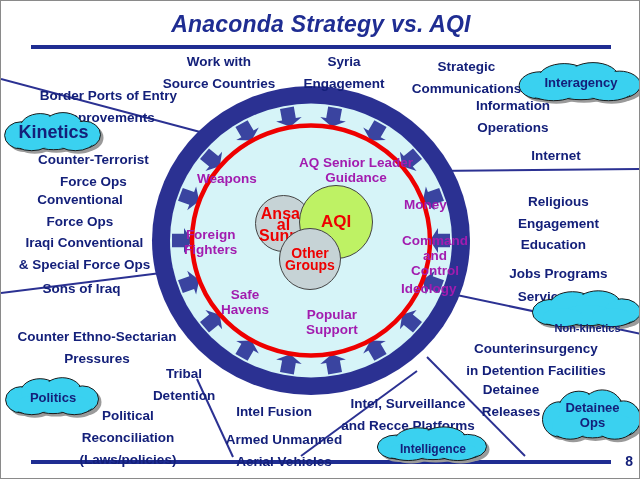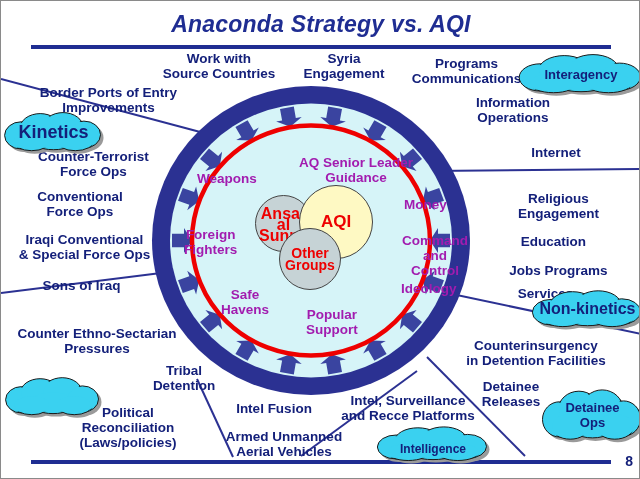--- a/index.html
+++ b/index.html
@@ -22,21 +22,21 @@
   #pageno{
     position:absolute;right:6px;top:452px;font-size:14px;font-weight:bold;
     color:#14207a;
   }
   
   #lines{position:absolute;left:0;top:0;width:640px;height:479px;}
   
   #circlewrap{position:absolute;left:150px;top:84px;width:320px;height:311px;}
   .lbl{
     position:absolute;color:#14207a;font-weight:bold;font-size:13.5px;
-    line-height:15px;text-align:center;white-space:pre-line;
+    line-height:22px;text-align:center;white-space:pre-line;
   }
   .needlbl{
     position:absolute;color:#a21caf;font-weight:bold;font-size:13.5px;
     line-height:15px;text-align:center;white-space:pre-line;
   }
   #aqineeds{
     position:absolute;color:#000;font-weight:bold;font-size:14px;
     text-decoration:underline;text-align:center;white-space:nowrap;
   }
   .blobtxt{
@@ -121,36 +121,36 @@
         <div class="needlbl" style="left: 70px; top: 202px;">Safe
 Havens</div>
         <div class="needlbl" style="left: 155px; top: 222px;">Popular
 Support</div>
       </div>
     <div id="blobs-layer">
         <div style="position: absolute; left: 104px; top: 110px; width: 55px; height: 55px; border-radius: 50%; background: rgb(198, 211, 214); border: 1.5px solid rgb(68, 68, 68);">
           <div class="blobtxt" style="font-size: 16px; line-height: 11px;">Ansar
 al Sunna</div>
         </div>
-        <div style="position: absolute; left: 148px; top: 100px; width: 72px; height: 72px; border-radius: 50%; background: #fef9c3; border: 1.5px solid rgb(68, 68, 68);">
+        <div style="position: absolute; left: 148px; top: 100px; width: 72px; height: 72px; border-radius: 50%; background: #bef264; border: 1.5px solid rgb(68, 68, 68);">
           <div class="blobtxt" style="font-size: 17px; line-height: 18px;">AQI</div>
         </div>
         <div style="position: absolute; left: 128px; top: 143px; width: 60px; height: 60px; border-radius: 50%; background: rgb(198, 211, 214); border: 1.5px solid rgb(68, 68, 68);">
           <div class="blobtxt" style="font-size: 14px; line-height: 12px;">Other
 Groups</div>
         </div>
       </div>
   </div>
 
   <div id="outer-layer">
       <div class="lbl" style="left: 148px; top: 50px; width: 140px;">Work with
 Source Countries</div>
       <div class="lbl" style="left: 288px; top: 50px; width: 110px;">Syria
 Engagement</div>
-      <div class="lbl" style="left: 398px; top: 55px; width: 135px;">Programs
+      <div class="lbl" style="left: 398px; top: 55px; width: 135px;">Strategic
 Communications</div>
       <div class="lbl" style="left: 20px; top: 84px; width: 175px;">Border Ports of Entry
 Improvements</div>
       <div class="lbl" style="left: 452px; top: 94px; width: 120px;">Information
 Operations</div>
       <div class="lbl" style="left: 20px; top: 148px; width: 145px;">Counter-Terrorist
 Force Ops</div>
       <div class="lbl" style="left: 510px; top: 144px; width: 90px;">Internet</div>
       <div class="lbl" style="left: 14px; top: 188px; width: 130px;">Conventional
 Force Ops</div>
@@ -204,21 +204,21 @@
             <ellipse cx="34.2" cy="13.6" rx="19.2" ry="13.8" fill="#3ad1f0"></ellipse>
             <ellipse cx="57.0" cy="12.9" rx="19.2" ry="14.1" fill="#3ad1f0"></ellipse>
             <ellipse cx="77.9" cy="19.7" rx="15.4" ry="12.4" fill="#3ad1f0"></ellipse>
             <ellipse cx="47.5" cy="23.1" rx="23.5" ry="10.4" fill="#3ad1f0"></ellipse>
             <ellipse cx="25.7" cy="25.5" rx="17.8" ry="9.0" fill="#3ad1f0"></ellipse>
             <ellipse cx="69.3" cy="25.5" rx="17.8" ry="9.0" fill="#3ad1f0"></ellipse>
           </g>
         </svg>
         <div class="cloudtxt" style="font-size: 18px; line-height: 15px;">Kinetics</div>
       </div>
-      <div class="cloud" style="left: 520px; top: 56px; width: 120px; height: 34px;">
+      <div class="cloud" style="left: 520px; top: 64px; width: 120px; height: 34px;">
         <svg width="120" height="34" viewBox="0 0 120 34" style="position: absolute; left: 0px; top: 0px; overflow: visible;">
           <g transform="translate(3,3)">
             <ellipse cx="19.2" cy="20.4" rx="21.0" ry="13.6" fill="#9a9a9a"></ellipse>
             <ellipse cx="43.2" cy="13.6" rx="25.8" ry="15.0" fill="#9a9a9a"></ellipse>
             <ellipse cx="72.0" cy="12.9" rx="25.8" ry="15.3" fill="#9a9a9a"></ellipse>
             <ellipse cx="98.4" cy="19.7" rx="21.0" ry="13.6" fill="#9a9a9a"></ellipse>
             <ellipse cx="60.0" cy="23.1" rx="31.2" ry="11.6" fill="#9a9a9a"></ellipse>
             <ellipse cx="32.4" cy="25.5" rx="24.0" ry="10.2" fill="#9a9a9a"></ellipse>
             <ellipse cx="87.6" cy="25.5" rx="24.0" ry="10.2" fill="#9a9a9a"></ellipse>
           </g>
@@ -262,21 +262,21 @@
             <ellipse cx="78.1" cy="24.0" rx="21.4" ry="9.6" fill="#3ad1f0" stroke="#1a1a1a" stroke-width="1"></ellipse>
             <ellipse cx="17.1" cy="19.2" rx="17.5" ry="11.6" fill="#3ad1f0"></ellipse>
             <ellipse cx="38.5" cy="12.8" rx="21.8" ry="12.9" fill="#3ad1f0"></ellipse>
             <ellipse cx="64.2" cy="12.2" rx="21.8" ry="13.2" fill="#3ad1f0"></ellipse>
             <ellipse cx="87.7" cy="18.6" rx="17.5" ry="11.6" fill="#3ad1f0"></ellipse>
             <ellipse cx="53.5" cy="21.8" rx="26.6" ry="9.7" fill="#3ad1f0"></ellipse>
             <ellipse cx="28.9" cy="24.0" rx="20.2" ry="8.4" fill="#3ad1f0"></ellipse>
             <ellipse cx="78.1" cy="24.0" rx="20.2" ry="8.4" fill="#3ad1f0"></ellipse>
           </g>
         </svg>
-        <div class="cloudtxt" style="font-size: 16px; line-height: 14px;">Non-kinetics</div>
+        <div class="cloudtxt" style="font-size: 11px; line-height: 14px; margin-top: 19px;">Non-kinetics</div>
       </div>
       <div class="cloud" style="left: 6px; top: 379px; width: 92px; height: 33px;">
         <svg width="92" height="33" viewBox="0 0 92 33" style="position: absolute; left: 0px; top: 0px; overflow: visible;">
           <g transform="translate(3,3)">
             <ellipse cx="14.7" cy="19.8" rx="16.1" ry="13.2" fill="#9a9a9a"></ellipse>
             <ellipse cx="33.1" cy="13.2" rx="19.8" ry="14.5" fill="#9a9a9a"></ellipse>
             <ellipse cx="55.2" cy="12.5" rx="19.8" ry="14.8" fill="#9a9a9a"></ellipse>
             <ellipse cx="75.4" cy="19.1" rx="16.1" ry="13.2" fill="#9a9a9a"></ellipse>
             <ellipse cx="46.0" cy="22.4" rx="23.9" ry="11.2" fill="#9a9a9a"></ellipse>
             <ellipse cx="24.8" cy="24.8" rx="18.4" ry="9.9" fill="#9a9a9a"></ellipse>
@@ -292,20 +292,21 @@
             <ellipse cx="67.2" cy="24.8" rx="18.4" ry="9.9" fill="#3ad1f0" stroke="#1a1a1a" stroke-width="1"></ellipse>
             <ellipse cx="14.7" cy="19.8" rx="14.9" ry="12.0" fill="#3ad1f0"></ellipse>
             <ellipse cx="33.1" cy="13.2" rx="18.6" ry="13.3" fill="#3ad1f0"></ellipse>
             <ellipse cx="55.2" cy="12.5" rx="18.6" ry="13.7" fill="#3ad1f0"></ellipse>
             <ellipse cx="75.4" cy="19.1" rx="14.9" ry="12.0" fill="#3ad1f0"></ellipse>
             <ellipse cx="46.0" cy="22.4" rx="22.7" ry="10.0" fill="#3ad1f0"></ellipse>
             <ellipse cx="24.8" cy="24.8" rx="17.2" ry="8.7" fill="#3ad1f0"></ellipse>
             <ellipse cx="67.2" cy="24.8" rx="17.2" ry="8.7" fill="#3ad1f0"></ellipse>
           </g>
         </svg>
+        <div class="cloudtxt" style="font-size: 13px; line-height: 15px;">Politics</div>
       </div>
       <div class="cloud" style="left: 543px; top: 392px; width: 97px; height: 44px;">
         <svg width="97" height="44" viewBox="0 0 97 44" style="position: absolute; left: 0px; top: 0px; overflow: visible;">
           <g transform="translate(3,3)">
             <ellipse cx="15.5" cy="26.4" rx="17.0" ry="17.6" fill="#9a9a9a"></ellipse>
             <ellipse cx="34.9" cy="17.6" rx="20.9" ry="19.4" fill="#9a9a9a"></ellipse>
             <ellipse cx="58.2" cy="16.7" rx="20.9" ry="19.8" fill="#9a9a9a"></ellipse>
             <ellipse cx="79.5" cy="25.5" rx="17.0" ry="17.6" fill="#9a9a9a"></ellipse>
             <ellipse cx="48.5" cy="29.9" rx="25.2" ry="15.0" fill="#9a9a9a"></ellipse>
             <ellipse cx="26.2" cy="33.0" rx="19.4" ry="13.2" fill="#9a9a9a"></ellipse>

